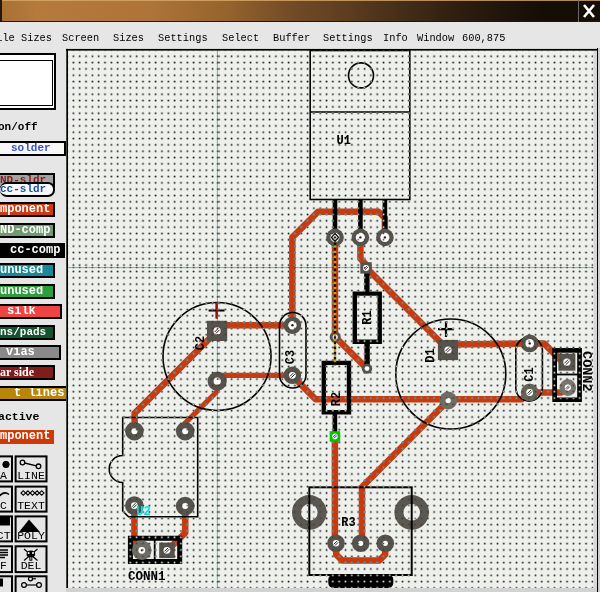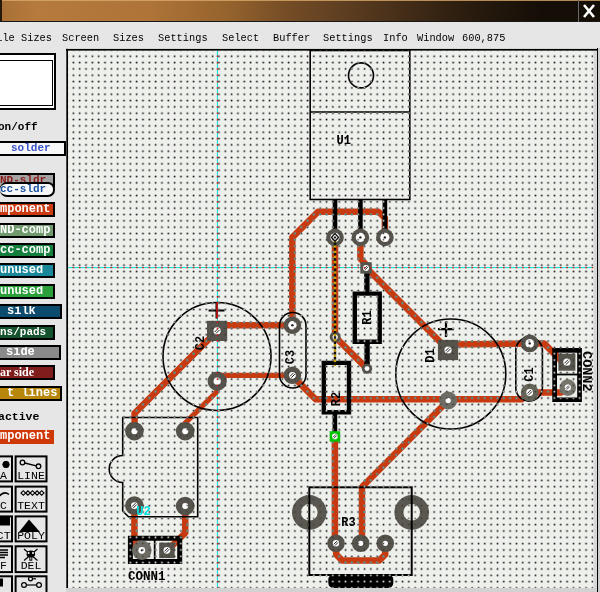--- a/index.html
+++ b/index.html
@@ -35,28 +35,28 @@
 <div class="abs" style="left:0;top:48px;width:66px;height:544px;background:#e6e6e6;"></div>
 <div class="abs" style="left:-6px;top:53px;width:61.7px;height:57px;background:#fff;border:2px solid #000;box-sizing:border-box;"></div>
 <div class="abs" style="left:-6px;top:60px;width:59px;height:46px;border:1.2px solid #000;box-sizing:border-box;"></div>
 <div class="abs" style="left:-2px;top:121px;font:bold 11px 'Liberation Mono',monospace;color:#000;">on/off</div>
 
 <div class="btn" style="top:141px;background:#f8f8f8;color:#3a52c8;padding-left:11px;">solder</div>
 <div class="btn" style="top:156px;background:#a3a3a3;color:#8c1a1a;margin-top:17px;">ND-sldr</div>
 <div class="btn" style="top:181.8px;background:#f8f8f8;color:#1a52a0;border-radius:7px;">cc-sldr</div>
 <div class="btn b12" style="top:202.2px;background:#cc3a11;">mponent</div>
 <div class="btn b12" style="top:222.6px;background:#719a6e;">ND-comp</div>
-<div class="btn b12" style="top:243px;background:#15803d;">cc-comp</div>
+<div class="btn b12" style="top:243px;background:#000000;padding-left:10px;">cc-comp</div>
 <div class="btn b12" style="top:263.4px;background:#1a889a;">unused</div>
 <div class="btn b12" style="top:283.8px;background:#2a9f3a;">unused</div>
-<div class="btn b12" style="top:304.2px;background:#0c4a6e;padding-left:7px;">silk</div>
+<div class="btn b12" style="top:304.2px;background:#ef4444;padding-left:7px;">silk</div>
 <div class="btn" style="top:324.6px;background:#14532d;">ns/pads</div>
-<div class="btn b12" style="top:345px;background:#8a8a8a;padding-left:6px;">side</div>
+<div class="btn b12" style="top:345px;background:#8a8a8a;padding-left:6px;">vias</div>
 <div class="btn b12" style="top:365.4px;background:#7f1d1d;font-family:Liberation Serif, serif;">ar side</div>
-<div class="btn b12" style="top:385.8px;background:#b8860b;padding-left:7px;">t lines</div>
+<div class="btn b12" style="top:385.8px;background:#b8860b;padding-left:14px;">t lines</div>
 <div class="abs" style="left:-2px;top:410px;font:bold 11.5px 'Liberation Mono',monospace;color:#000;">active</div>
 <div class="abs" style="left:0;top:430.2px;width:53.6px;height:13.4px;background:#cf3807;font:bold 12px 'Liberation Mono',monospace;color:#fff;line-height:13px;">mponent</div>
 
 <div id="tools" style="position:absolute;left:0;top:0">
 <svg class="abs" style="left:0px;top:455px" width="50" height="137" viewBox="0 455 50 137">
 <g fill="none" stroke="#000" stroke-width="2">
 <rect x="-19" y="456.4" width="31" height="25"></rect>
 <rect x="-19" y="486.6" width="31" height="25"></rect>
 <rect x="-19" y="516.4" width="31" height="25"></rect>
 <rect x="-19" y="546.3" width="31" height="25.8"></rect>

